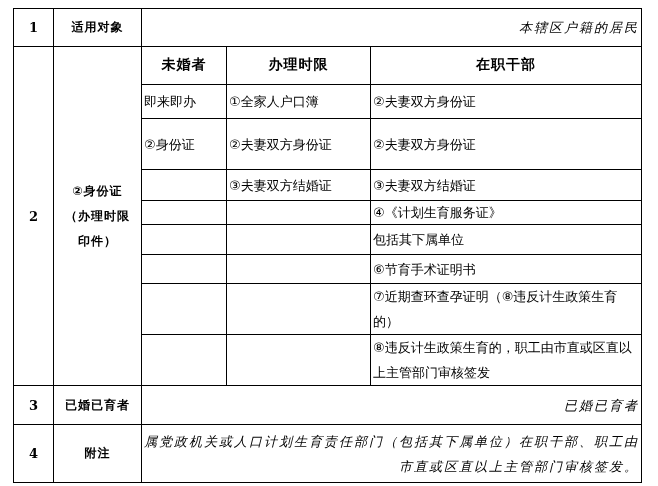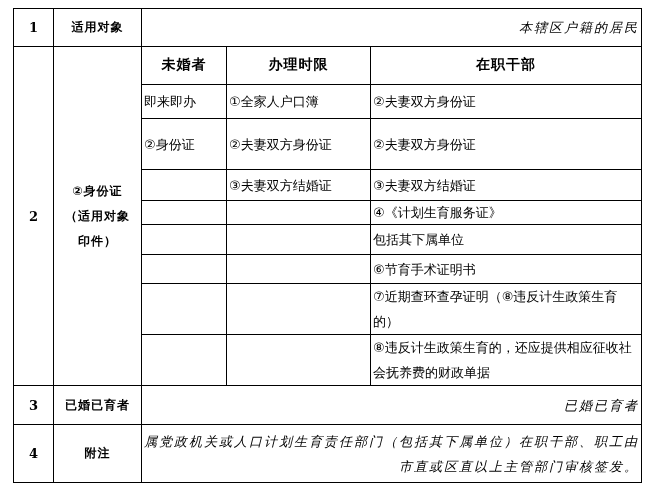--- a/index.html
+++ b/index.html
@@ -29,21 +29,21 @@
   <tbody>
       <tr style="height:38px">
     <td class="num">1</td>
     <td class="label">适用对象</td>
     <td class="val" colspan="3">本辖区户籍的居民</td>
   </tr>
   <tr style="height:38px">
     <td class="num" rowspan="9">2</td>
     <td class="label multi" rowspan="9">
       <div>②身份证</div>
-      <div>（适用对象</div>
+      <div>（办理时限</div>
       <div>印件）</div>
     </td>
     <td class="head">未婚者</td>
     <td class="head">办理时限</td>
     <td class="head">在职干部</td>
   </tr>
   <tr style="height:34px">
     <td>即来即办</td>
     <td>①全家人户口簿</td>
     <td>②夫妻双方身份证</td>
@@ -74,21 +74,21 @@
     <td>⑥节育手术证明书</td>
   </tr>
   <tr style="height:51px">
     <td></td>
     <td></td>
     <td class="multi">⑦近期查环查孕证明（⑧违反计生政策生育的）</td>
   </tr>
   <tr style="height:51px">
     <td></td>
     <td></td>
-    <td class="multi">⑧违反计生政策生育的，还应提供相应征收社会抚养费的财政单据</td>
+    <td class="multi">⑧违反计生政策生育的，职工由市直或区直以上主管部门审核签发</td>
   </tr>
   <tr style="height:39px">
     <td class="num">3</td>
     <td class="label">已婚已育者</td>
     <td class="val" colspan="3">已婚已育者</td>
   </tr>
   <tr style="height:58px">
     <td class="num">4</td>
     <td class="label">附注</td>
     <td class="val multi" colspan="3">属党政机关或人口计划生育责任部门（包括其下属单位）在职干部、职工由市直或区直以上主管部门审核签发。</td>

